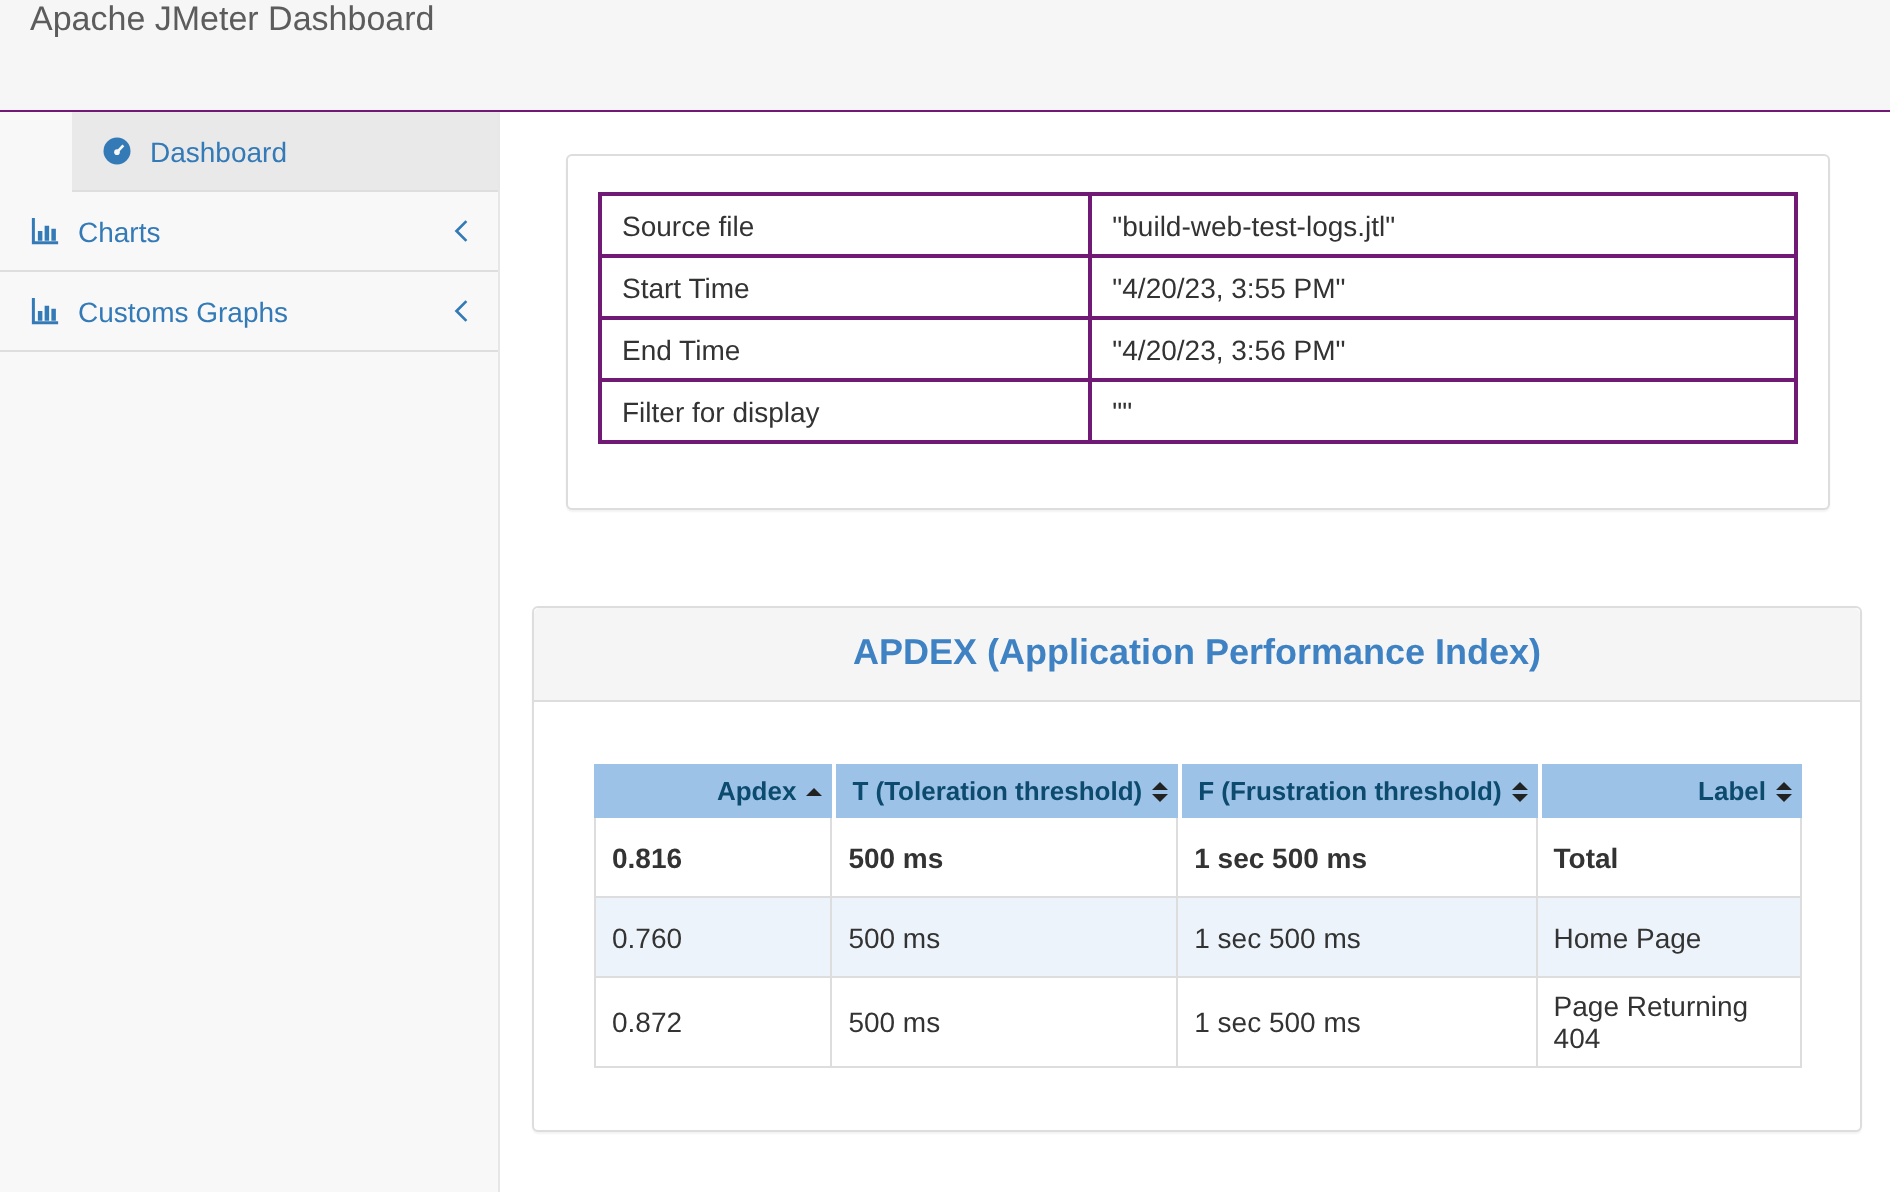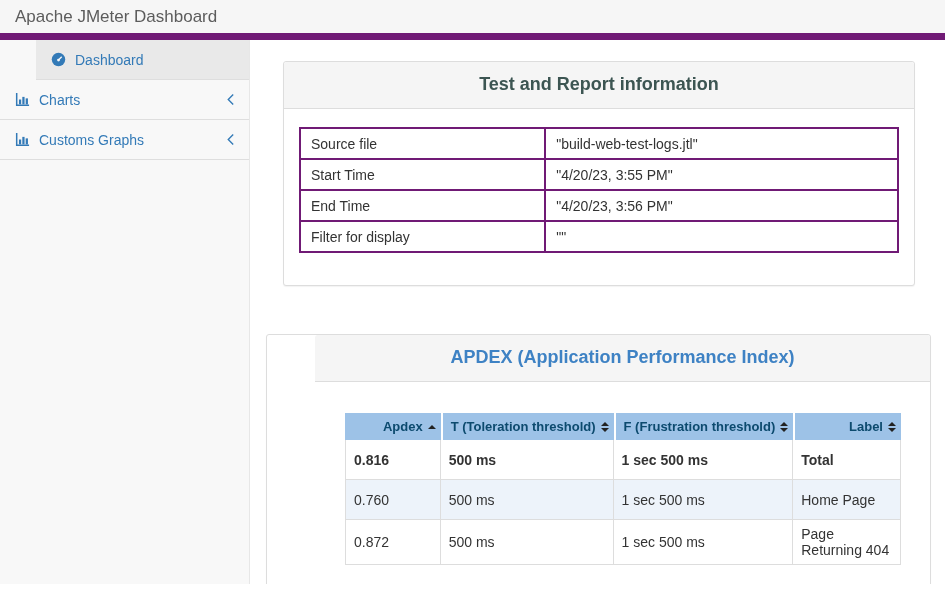--- a/index.html
+++ b/index.html
@@ -4,24 +4,24 @@
 <style>
   * { box-sizing: border-box; margin: 0; padding: 0; }
   html, body {
     width: 945px; height: 596px;
     background: #fff;
     font-family: "Liberation Sans", sans-serif;
     overflow: hidden;
   }
   
   .top-header {
-    height: 40px;
+    height: 56px;
     background: #f6f6f6;
-    border-bottom: 7px solid #701a75;
-    display: flex; align-items: center;
+    border-bottom: 1px solid #701a75;
+    display: flex; 
     padding-left: 15px;
   }
   .app-title { font-size: 17px; color: #5c5c5c; }
 
   
   .layout { display: flex; height: 544px; }
 
   
   .sidebar {
     width: 250px; flex: 0 0 250px;
@@ -46,21 +46,21 @@
   
   .main { flex: 1; background: #fff; overflow: hidden; }
 
   .panel {
     background: #fff;
     border: 1px solid #ddd;
     border-radius: 3px;
     box-shadow: 0 1px 1px rgba(0,0,0,0.05);
   }
   .panel-info  { margin: 21px 30px 0 33px; }
-  .panel-apdex { margin: 48px 14px 0 16px; padding-left: 48px; }
+  .panel-apdex { margin: 48px 14px 0 16px; }
 
   .panel-heading {
     background: #f5f5f5;
     border-bottom: 1px solid #ddd;
     border-radius: 3px 3px 0 0;
     padding: 12px 15px 13px;
     text-align: center;
   }
   .panel-heading h2 { font-size: 18px; font-weight: bold; }
   .info-title  { color: #3c5552; }
@@ -177,23 +177,20 @@
         <svg viewBox="0 0 10 14" width="9" height="13" aria-hidden="true">
           <polyline points="8,1.5 2.5,7 8,12.5" fill="none" stroke="#337ab7" stroke-width="1.5"></polyline>
         </svg>
       </span>
     </div>
   </nav>
 
   <main class="main">
 
     <section class="panel panel-info">
-      <div class="panel-heading">
-        <h2 class="info-title">Test and Report information</h2>
-      </div>
       <div class="panel-body">
         <table class="info-table">
           <tbody>
               <tr>
                 <td class="info-label">Source file</td>
                 <td class="info-value">"build-web-test-logs.jtl"</td>
               </tr>
               <tr>
                 <td class="info-label">Start Time</td>
                 <td class="info-value">"4/20/23, 3:55 PM"</td>

